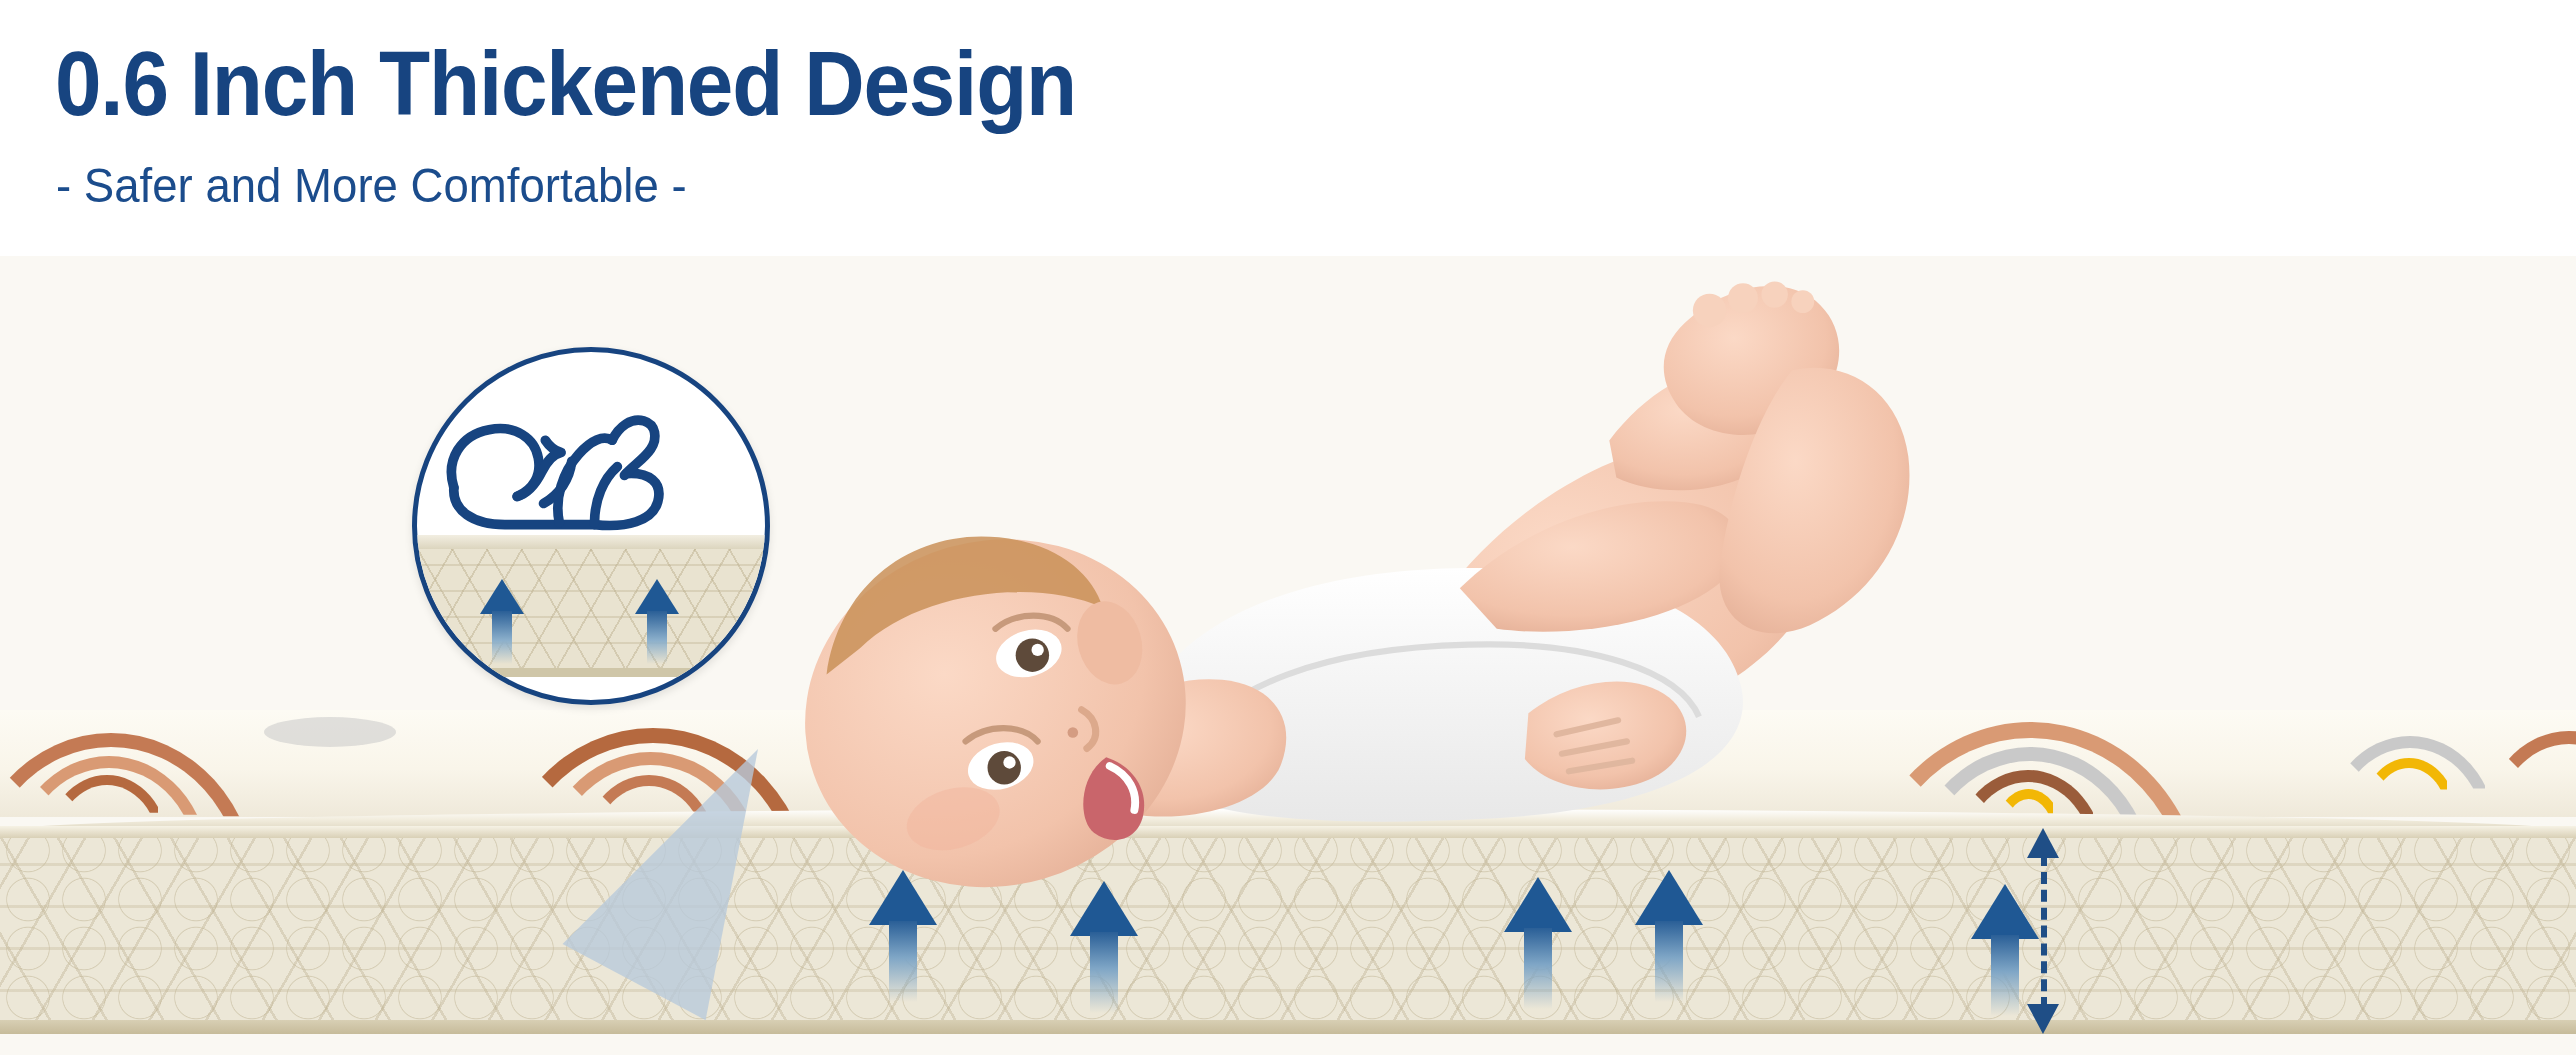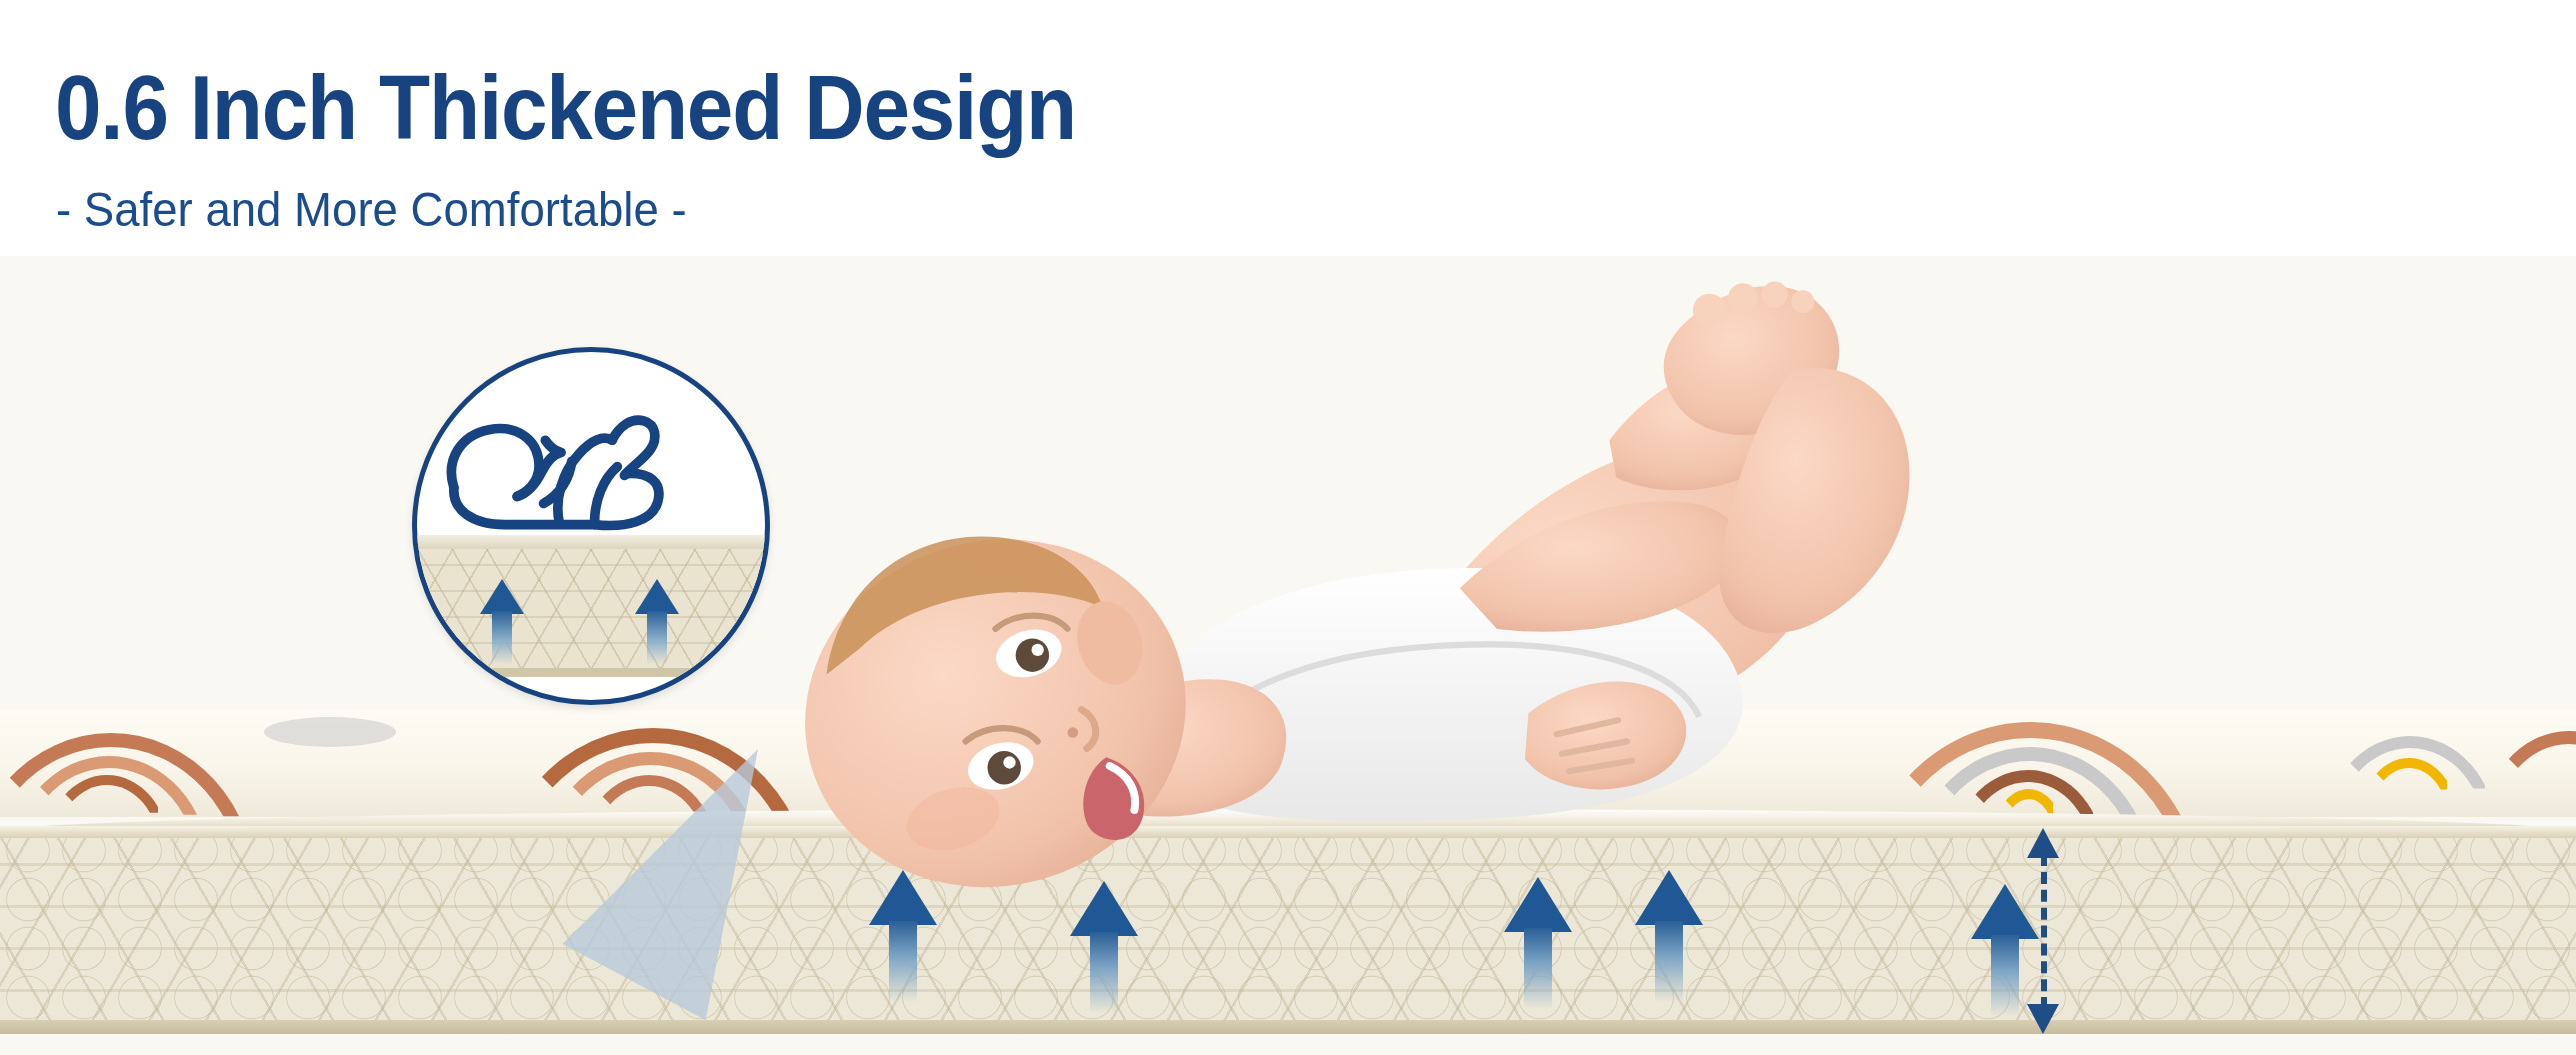--- a/index.html
+++ b/index.html
@@ -11,21 +11,20 @@
     width:2576px;
     height:1056px;
     overflow:hidden;
     background:#ffffff;
   }
 
   
   #header-band{
     position:absolute; left:0; top:0; width:2576px; height:256px;
     background:#ffffff;
-    margin-top:24px;
   }
   #page-title{
     position:absolute; left:55px; top:39px;
     font-size:90px; line-height:91px;
     font-weight:bold;
     letter-spacing:-1.3px;
     color:#174480;
     font-family:"Liberation Sans Narrow","Liberation Sans",sans-serif;
     transform:scaleX(.93); transform-origin:left top;
     white-space:nowrap;

